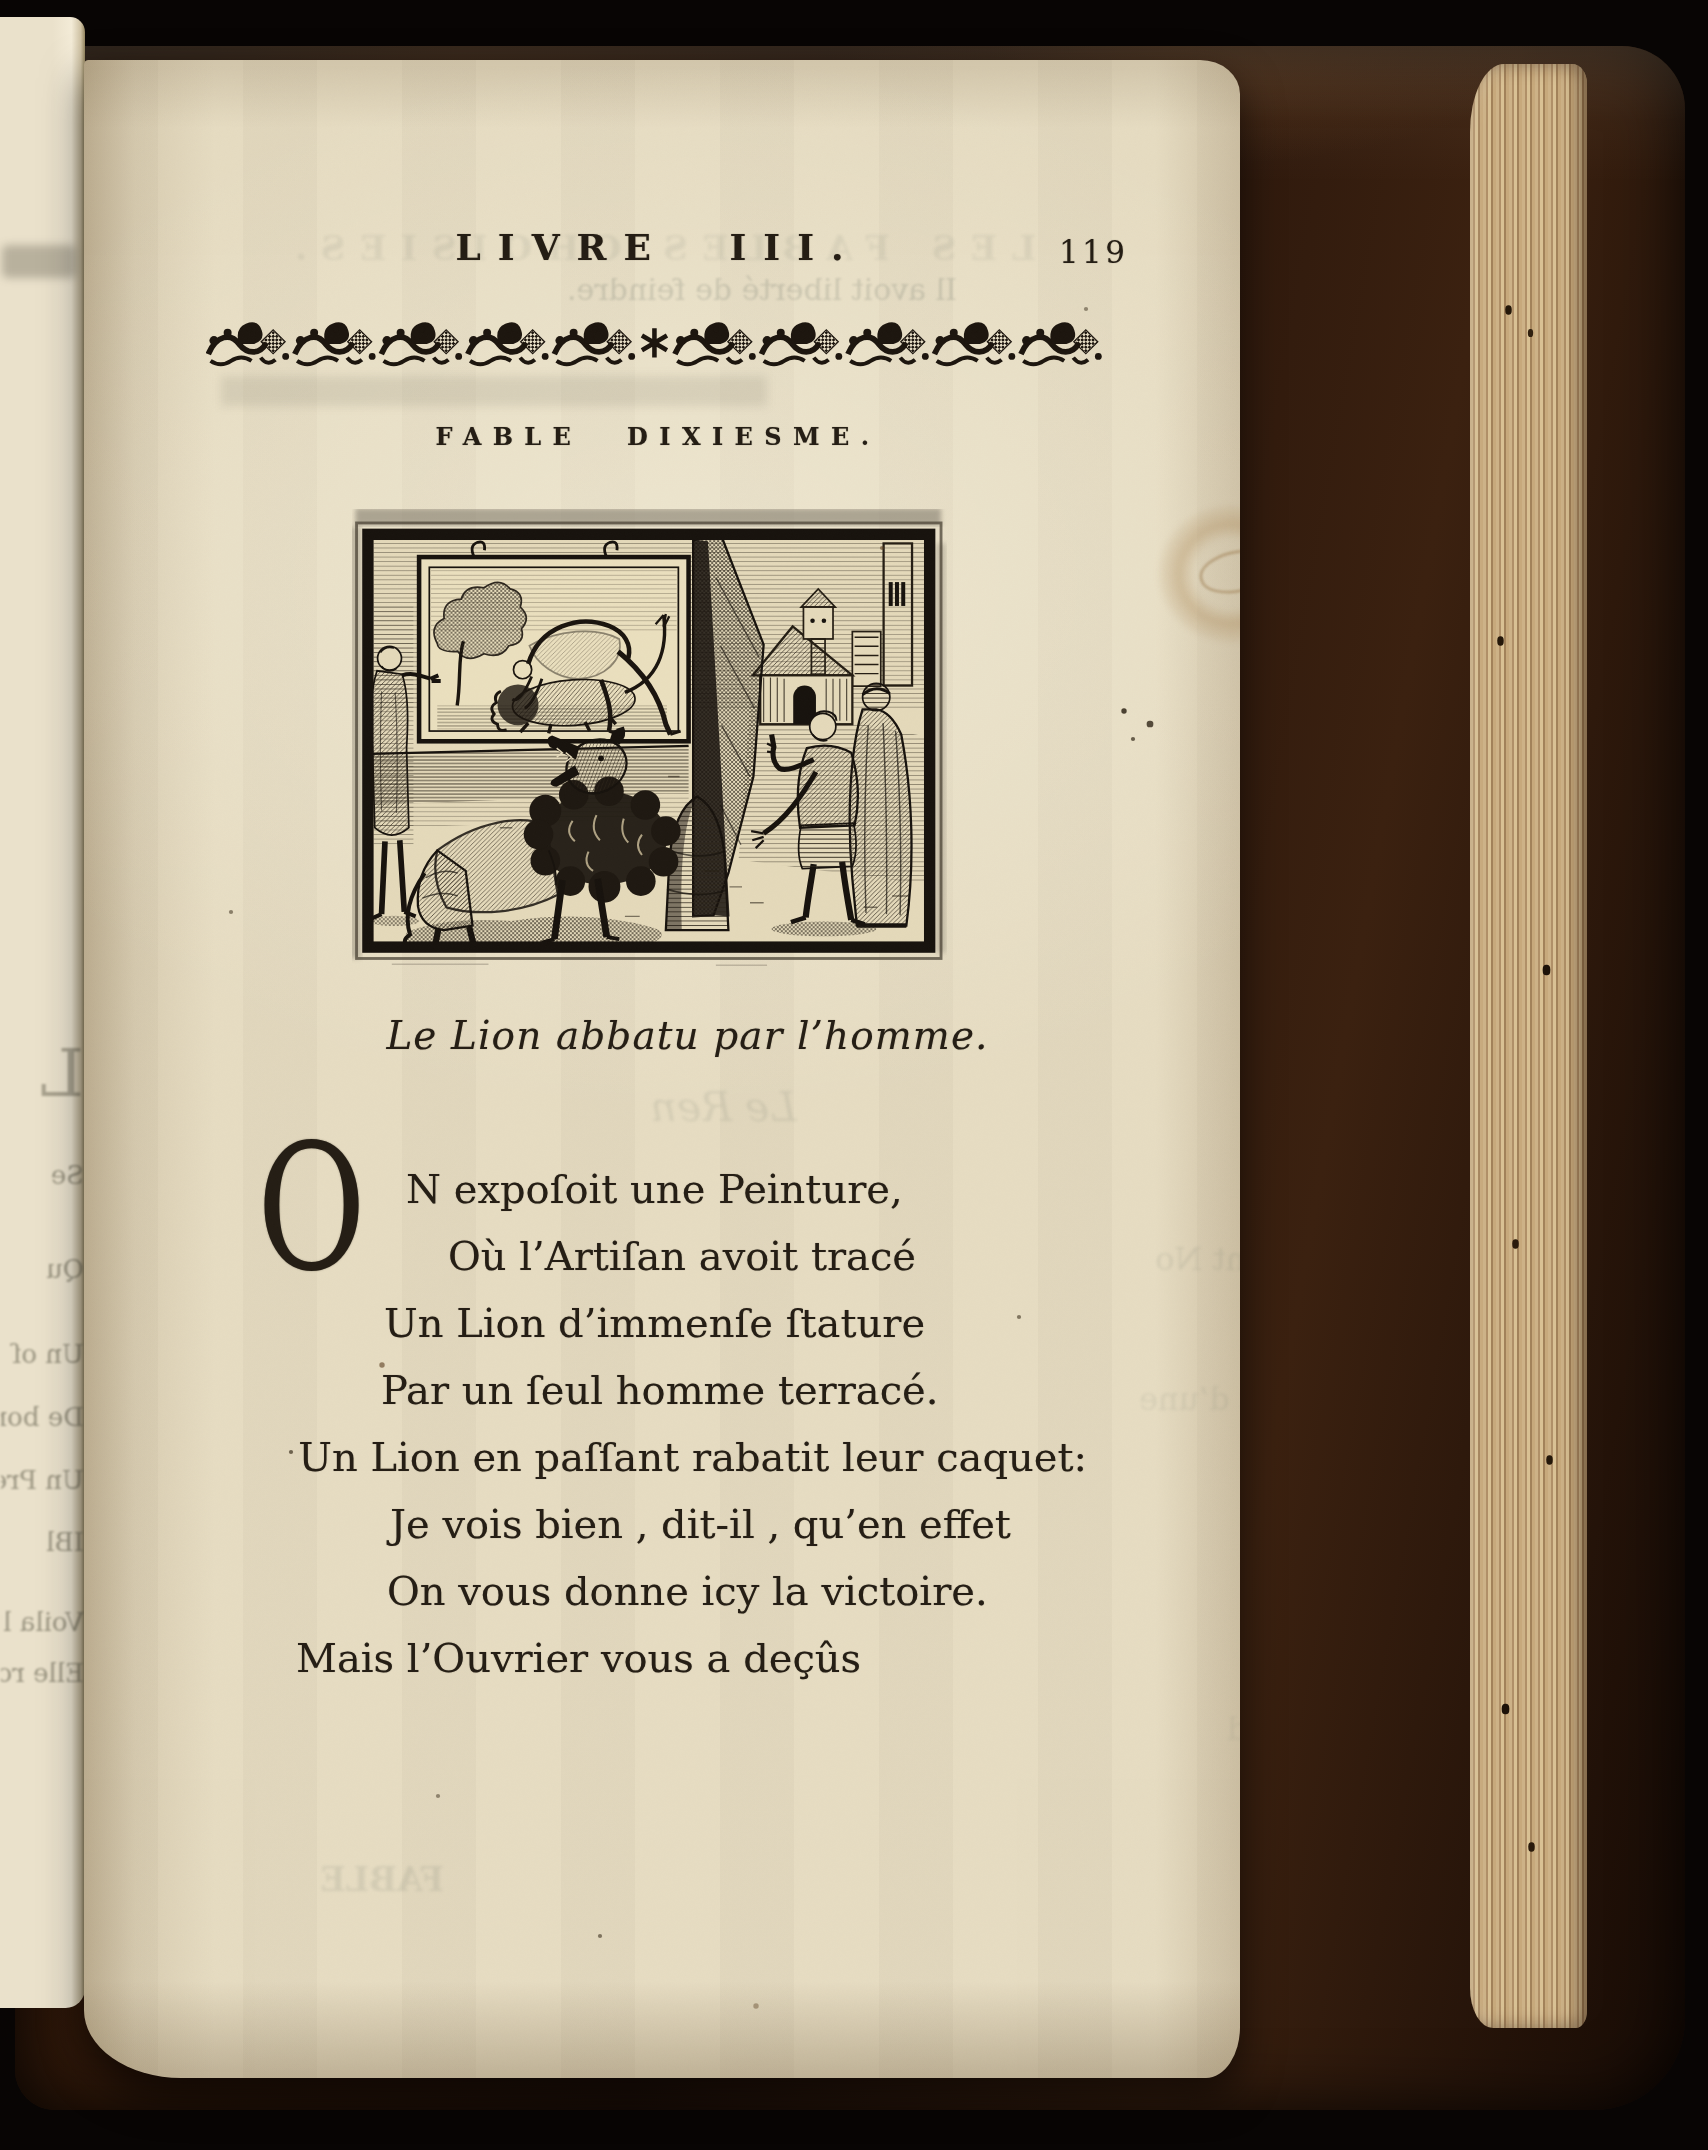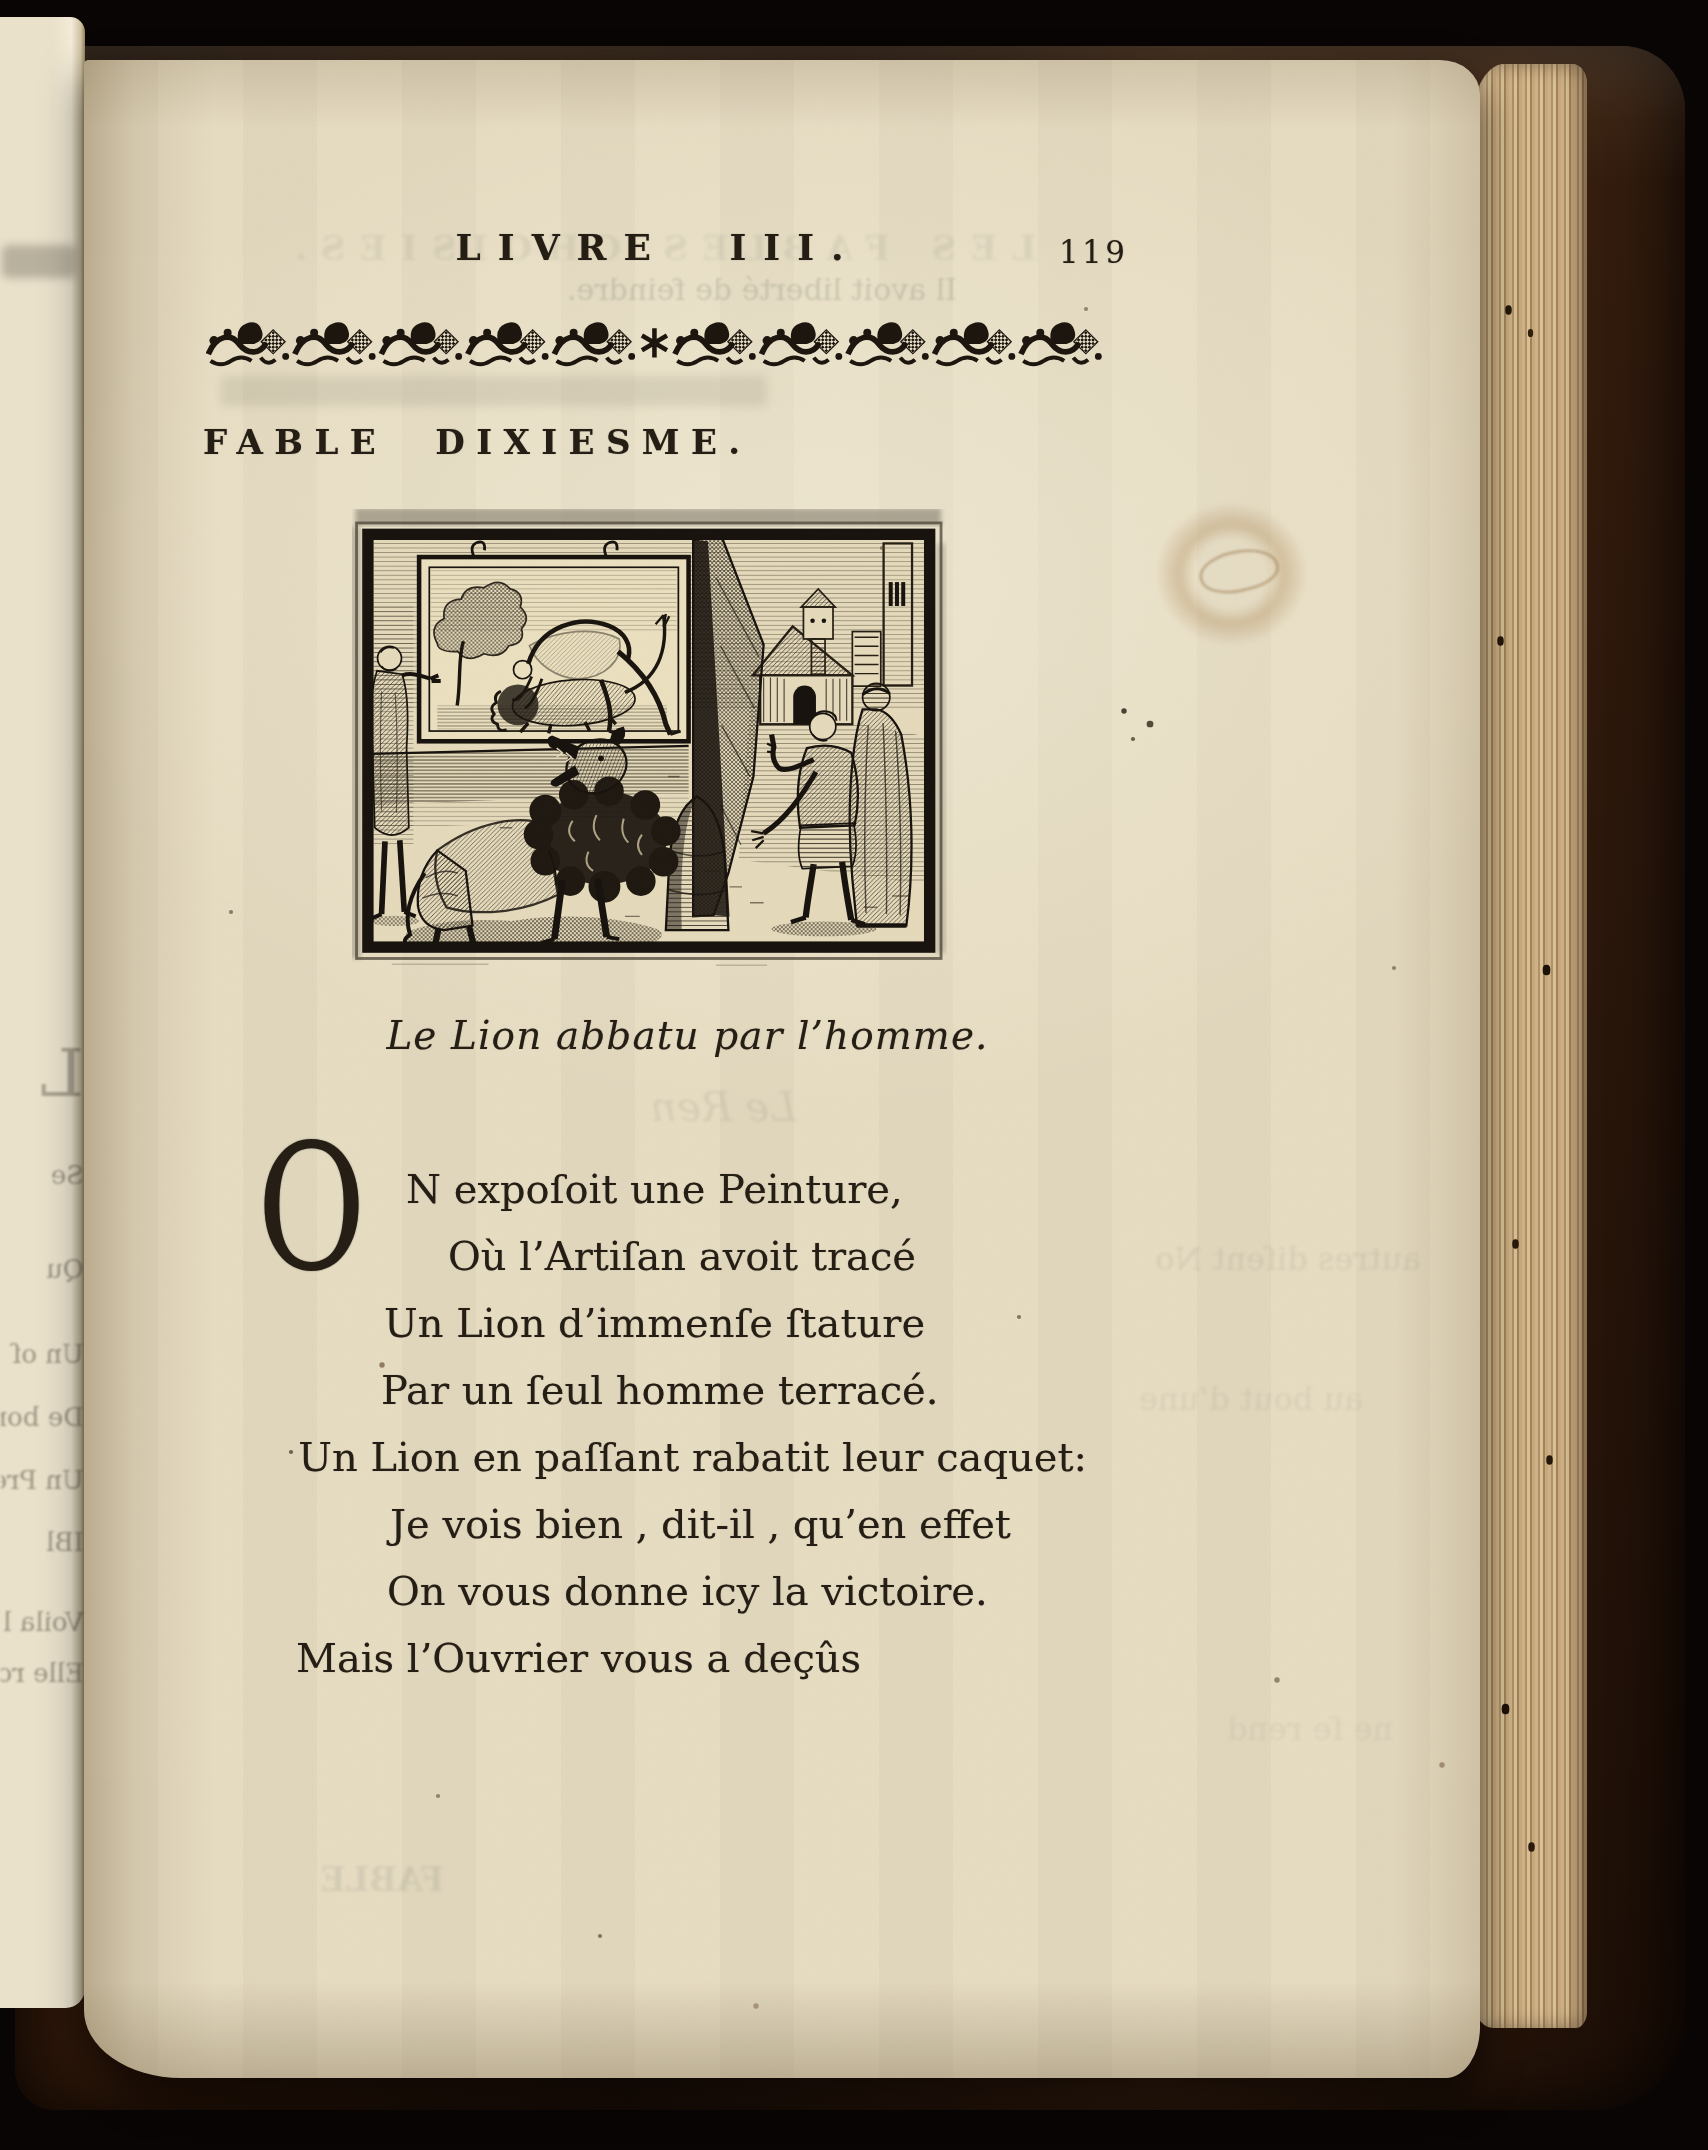--- a/index.html
+++ b/index.html
@@ -39,42 +39,42 @@
     background:linear-gradient(90deg,#eae1cb 0 62%,#f3ebd7 84%,#cfc2a4 95%,#93855f 100%);
     border-radius:0 15px 19.3px 0;
     overflow:hidden;
   }
   .sliver-orn-ghost{position:absolute;left:2.3px;top:228px;width:74px;height:33px;
     background:rgba(70,66,52,.30);filter:blur(4px);border-radius:5.7px;}
   .sliver-ghost{position:absolute;left:1.1px;width:83px;color:rgba(104,100,82,.60);
     transform:scaleX(-1);filter:blur(0.9px);font-size:26px;white-space:nowrap;overflow:hidden;}
   .sliver-ghost.big{font-size:66px;color:rgba(104,100,82,.5);}
   .main-page{
-    position:absolute;left:84px;top:60px;width:1396px;height:2018px;
+    position:absolute;left:84px;top:60px;width:1156px;height:2018px;
     background:
       radial-gradient(ellipse 1081px 739px at 52% 26%, rgba(255,252,238,.30), transparent 72%),
       linear-gradient(90deg, rgba(134,112,78,.42) 0px, rgba(134,112,78,.14) 51px, transparent 131px),
       linear-gradient(270deg, rgba(148,126,92,.28) 0, transparent 85px),
       linear-gradient(0deg, rgba(116,96,66,.34) 0, transparent 97px),
       linear-gradient(180deg, rgba(126,106,76,.20) 0, transparent 68px),
       repeating-linear-gradient(90deg, rgba(60,45,25,.03) 0 74px, transparent 74px 159px),
       #e6dcc2;
     border-radius:4.6px 40px 34px 97px / 4.6px 34px 51px 68px;
     box-shadow:0 17px 40px rgba(0,0,0,.6);
     overflow:hidden;
     color:#241d14;
   }
   
   .running-title{position:absolute;left:119px;top:166px;width:910px;text-align:center;
     font-size:36px;font-weight:bold;letter-spacing:17px;word-spacing:32px;
     text-shadow:0 0 1.1px rgba(32,25,14,.45);}
   .page-number{position:absolute;left:975px;top:174px;font-size:31px;letter-spacing:3.4px;
     text-shadow:0 0 1.1px rgba(32,25,14,.4);}
-  .fable-heading{position:absolute;left:119px;top:362px;width:910px;
-    font-size:34px;font-weight:bold;letter-spacing:11.4px;word-spacing:25px;
+  .fable-heading{position:absolute;left:119px;top:362px;width:910px;text-align:center;
+    font-size:24px;font-weight:bold;letter-spacing:11.4px;word-spacing:25px;
     text-shadow:0 0 1.1px rgba(32,25,14,.45);}
   .ornament{position:absolute;left:122px;top:258px;width:902px;height:52px;}
   .engraving{position:absolute;left:268px;top:449px;width:597px;height:464px;}
   .fable-title{position:absolute;left:171px;top:953px;width:865px;text-align:center;
     font-style:italic;font-size:39px;letter-spacing:1.1px;
     text-shadow:0 0 1.1px rgba(32,25,14,.4);}
   .poem{position:absolute;left:212px;top:1096px;width:1001px;font-size:40px;line-height:67px;
     text-shadow:0 0 0.9px rgba(32,25,14,.45);}
   .poem .line{white-space:nowrap;}
   .ml0{margin-left:110px}.ml1{margin-left:152px}.ml2{margin-left:88px}

